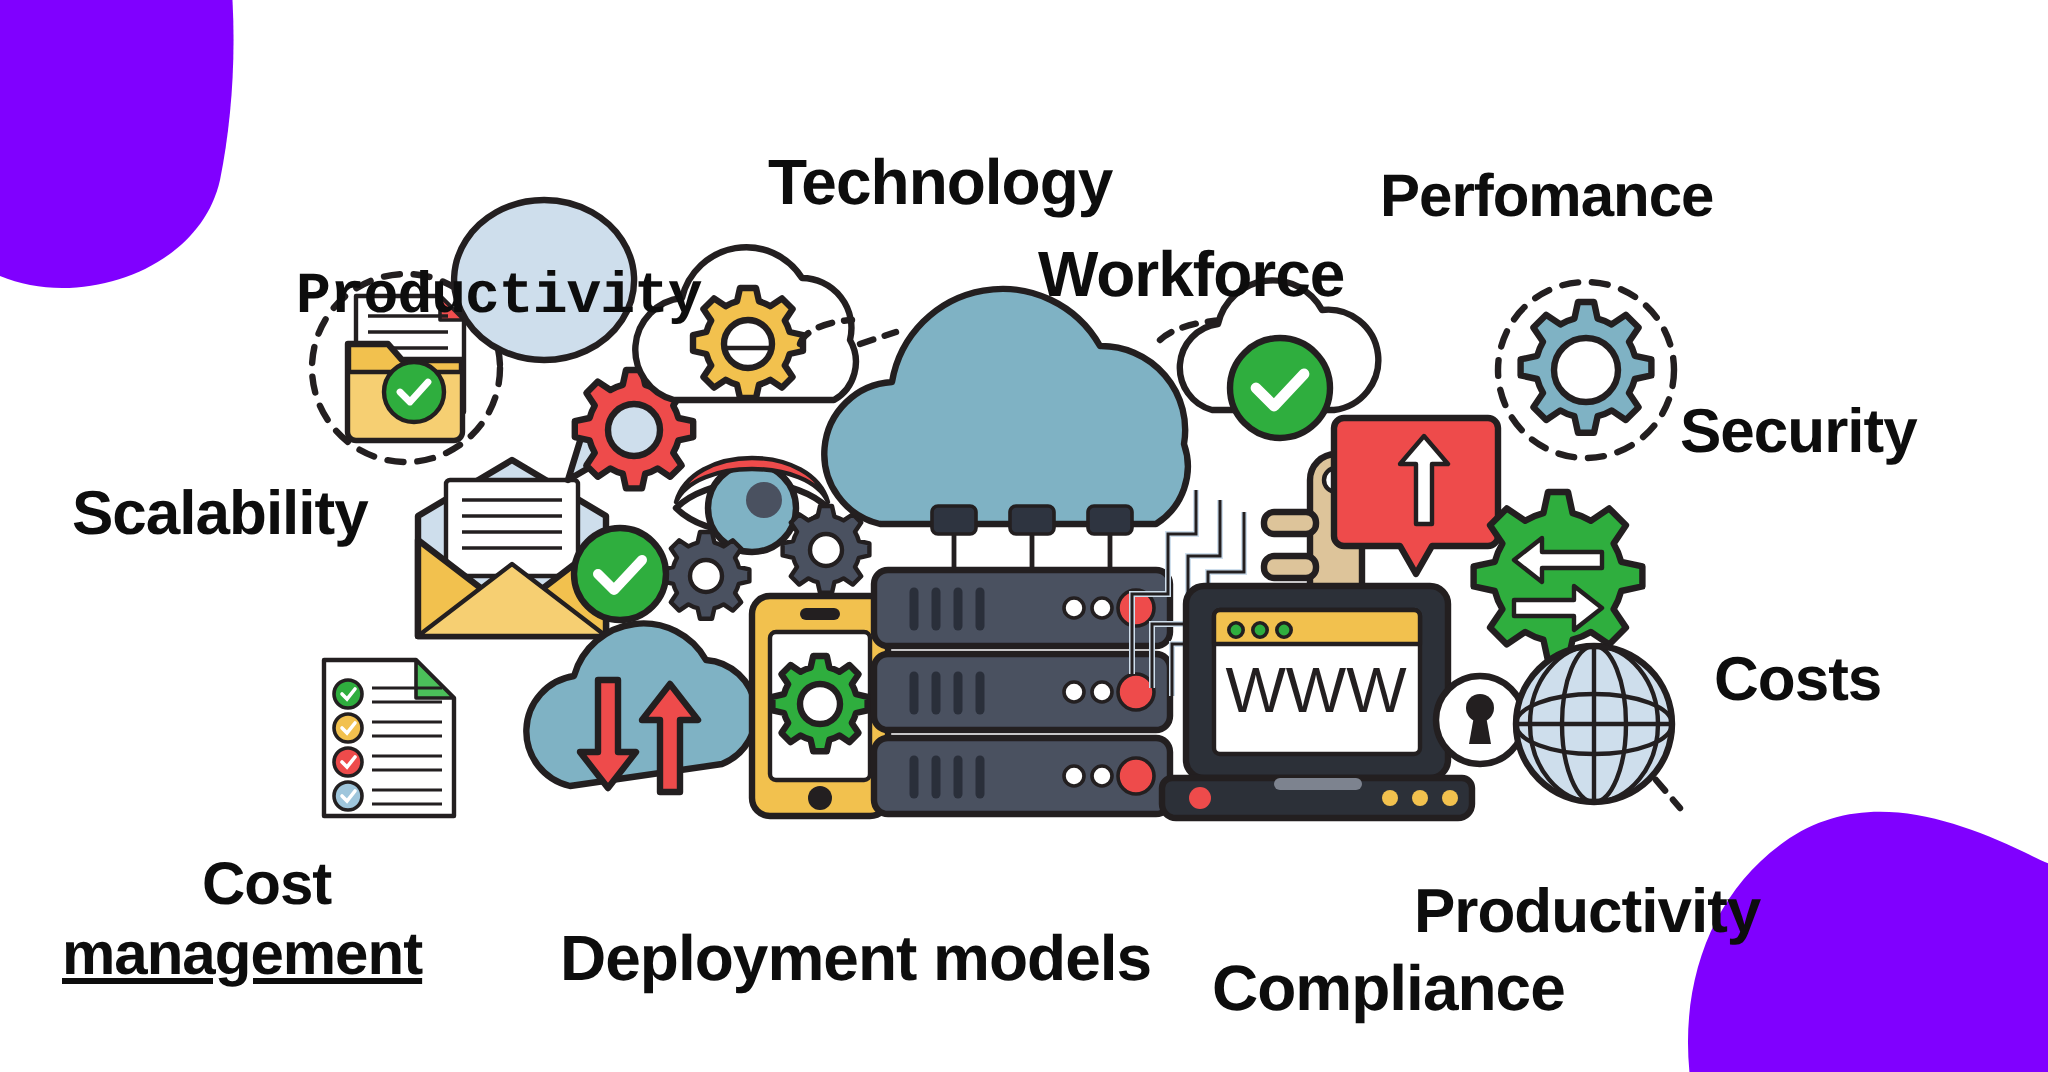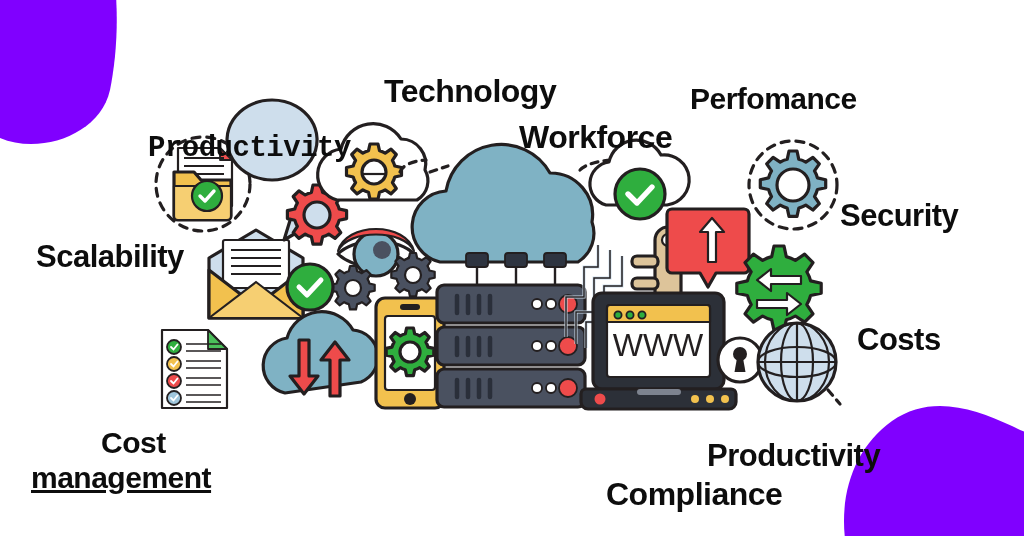--- a/index.html
+++ b/index.html
@@ -318,18 +318,19 @@
   <div class="label" style="left:840px; top:166px; font-size:31px;">Security</div>
 
   <div class="label" style="left:857px; top:290px; font-size:31px;">Costs</div>
 
   <div class="label" style="left:36px; top:207px; font-size:31px;">Scalability</div>
 
   <div class="label" style="left:101px; top:394px; font-size:30px;">Cost</div>
 
   <div class="label" style="left:31px; top:429px; font-size:30px;text-decoration:underline;">management</div>
 
+  <div class="label" style="left:280px; top:429px; font-size:32px;">Deployment models</div>
 
   <div class="label" style="left:707px; top:406px; font-size:31px;">Productivity</div>
 
   <div class="label" style="left:606px; top:444px; font-size:32px;">Compliance</div>
 
 </div>
 
 </body></html>

